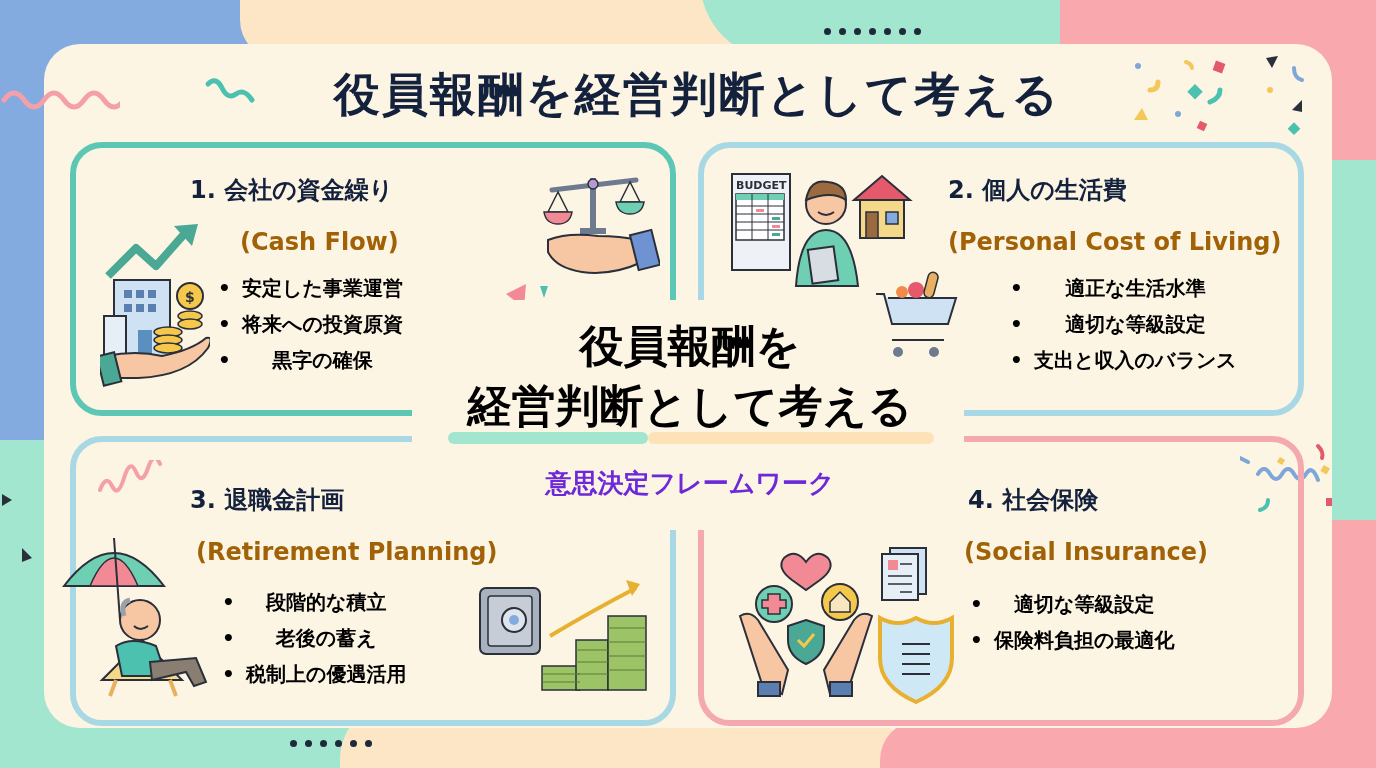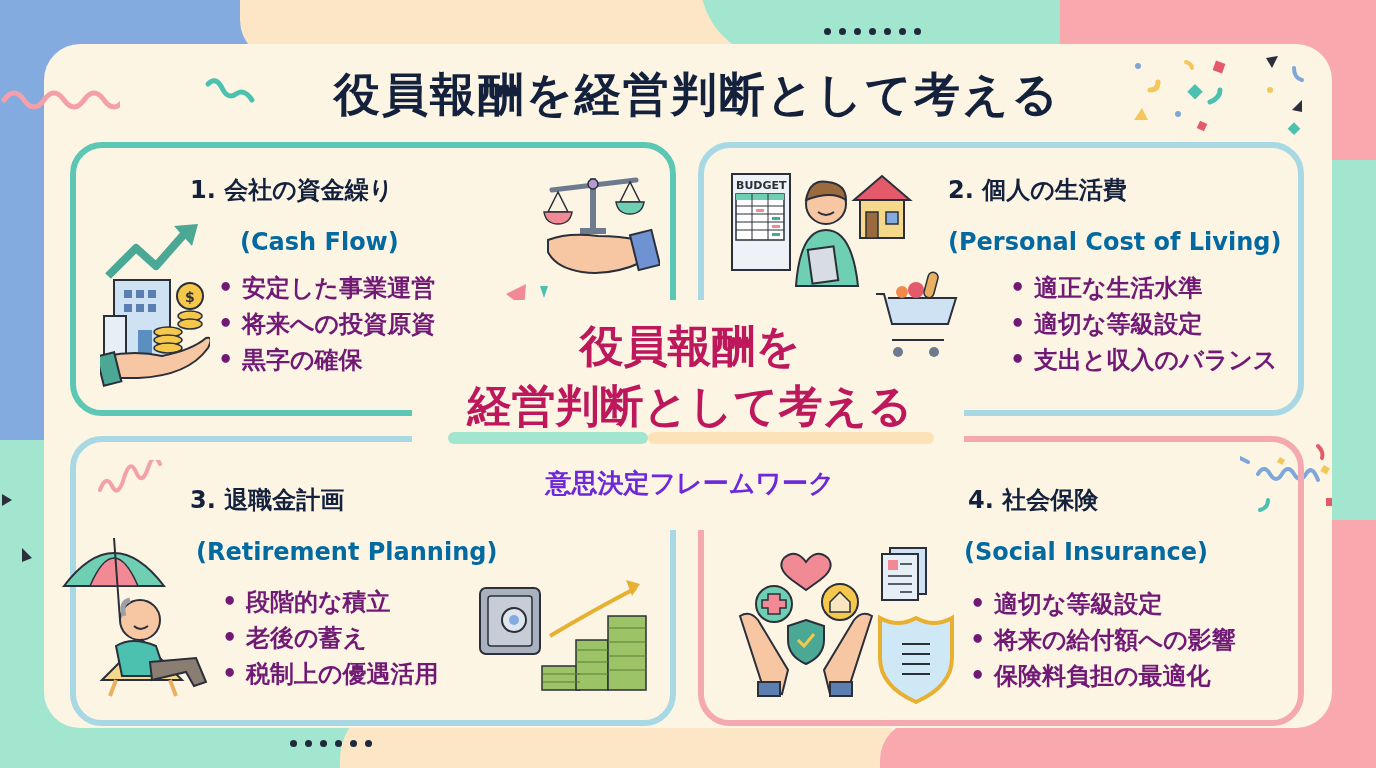--- a/index.html
+++ b/index.html
@@ -21,26 +21,26 @@
 
   .quad{position:absolute;border-width:6px;border-style:solid;border-radius:32px;background:transparent;}
   .q1{left:70px;top:142px;width:606px;height:274px;border-color:#5cc7b4;}
   .q2{left:698px;top:142px;width:606px;height:274px;border-color:#a8d8e4;}
   .q3{left:70px;top:436px;width:606px;height:290px;border-color:#a8d8e4;}
   .q4{left:698px;top:436px;width:606px;height:290px;border-color:#f4a9b0;}
 
   .center-box{position:absolute;left:412px;top:300px;width:552px;height:230px;background:#fdf5e4;border-radius:24px;}
 
   .q-heading{position:absolute;font-size:24px;font-weight:bold;color:#14213d;white-space:nowrap;}
-  .q-sub{position:absolute;font-size:24px;font-weight:bold;color:#0369a1;white-space:nowrap;}
-  .q-list{position:absolute;list-style:none;font-size:24px;font-weight:bold;color:#701a75;line-height:36px;}
+  .q-sub{position:absolute;font-size:24px;font-weight:bold;color:#a16207;white-space:nowrap;}
+  .q-list{position:absolute;list-style:none;font-size:20px;font-weight:bold;color:#000000;line-height:36px;text-align:center;}
   .q-list li{position:relative;padding-left:26px;white-space:nowrap;}
   .q-list li::before{content:"•";position:absolute;left:2px;top:0;}
 
-  .center-title{position:absolute;left:420px;top:316px;width:540px;text-align:center;font-size:44px;font-weight:bold;line-height:60px;color:#be185d;}
+  .center-title{position:absolute;left:420px;top:316px;width:540px;text-align:center;font-size:44px;font-weight:bold;line-height:60px;color:#000000;}
   .hl{position:absolute;height:12px;border-radius:6px;}
   .hl-mint{left:448px;top:432px;width:200px;background:#a3e6d0;}
   .hl-peach{left:648px;top:432px;width:286px;background:#fde2b8;}
   .center-title span{position:relative;z-index:2;}
   .center-sub{position:absolute;left:420px;top:466px;width:540px;text-align:center;font-size:26px;font-weight:bold;color:#6d28d9;}
 
   .ill{position:absolute;}
   .dots{position:absolute;display:flex;gap:8px;}
   .dots i{display:block;width:7px;height:7px;border-radius:50%;background:#1e2a3a;}
 </style>
@@ -283,21 +283,20 @@
       <line x1="132" y1="66" x2="170" y2="66"></line>
       <line x1="132" y1="80" x2="170" y2="80"></line>
       <line x1="132" y1="94" x2="170" y2="94"></line>
     </g>
 </svg>
 
 <div class="q-heading" style="left:968px;top:484px">4. 社会保険</div>
 <div class="q-sub" style="left:964px;top:538px">(Social Insurance)</div>
 <ul class="q-list" style="left:968px;top:586px">
   <li>適切な等級設定</li>
-  <li>将来の給付額への影響</li>
   <li>保険料負担の最適化</li>
 </ul>
 <svg class="ill" style="left:734px;top:540px" width="220" height="170">
   <path d="M72 22 q-10 -14 -22 -4 q-8 10 8 22 l14 10 l14 -10 q16 -12 8 -22 q-12 -10 -22 4z" fill="#f28a96" stroke="#2a2f3a" stroke-width="2"></path>
   <circle cx="40" cy="64" r="18" fill="#6fcfb2" stroke="#2a2f3a" stroke-width="2"></circle>
   <path d="M34 54 h12 v6 h6 v8 h-6 v6 h-12 v-6 h-6 v-8 h6z" fill="#f28a96" stroke="#2a2f3a" stroke-width="1.5"></path>
   <circle cx="106" cy="62" r="18" fill="#f5c84c" stroke="#2a2f3a" stroke-width="2"></circle>
   <path d="M96 62 l10 -10 l10 10 v10 h-20z" fill="#f7e6c0" stroke="#2a2f3a" stroke-width="1.5"></path>
   <path d="M72 80 l18 6 v14 q0 16 -18 24 q-18 -8 -18 -24 v-14z" fill="#4aa894" stroke="#2a2f3a" stroke-width="2"></path>
   <path d="M64 100 l6 6 l10 -12" fill="none" stroke="#f5c84c" stroke-width="3"></path>

